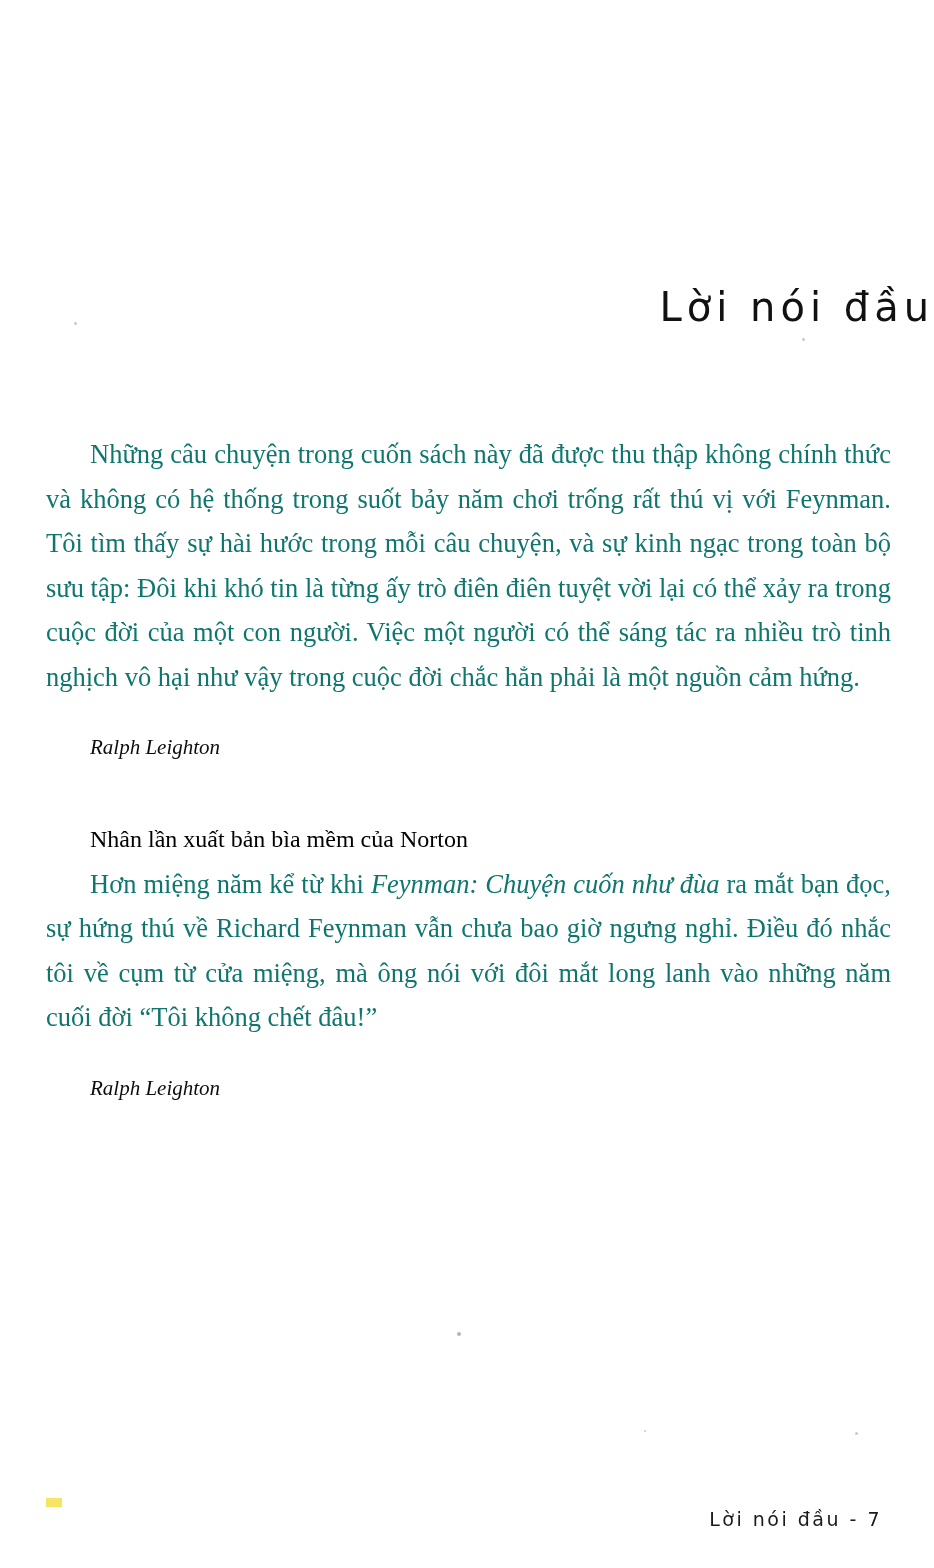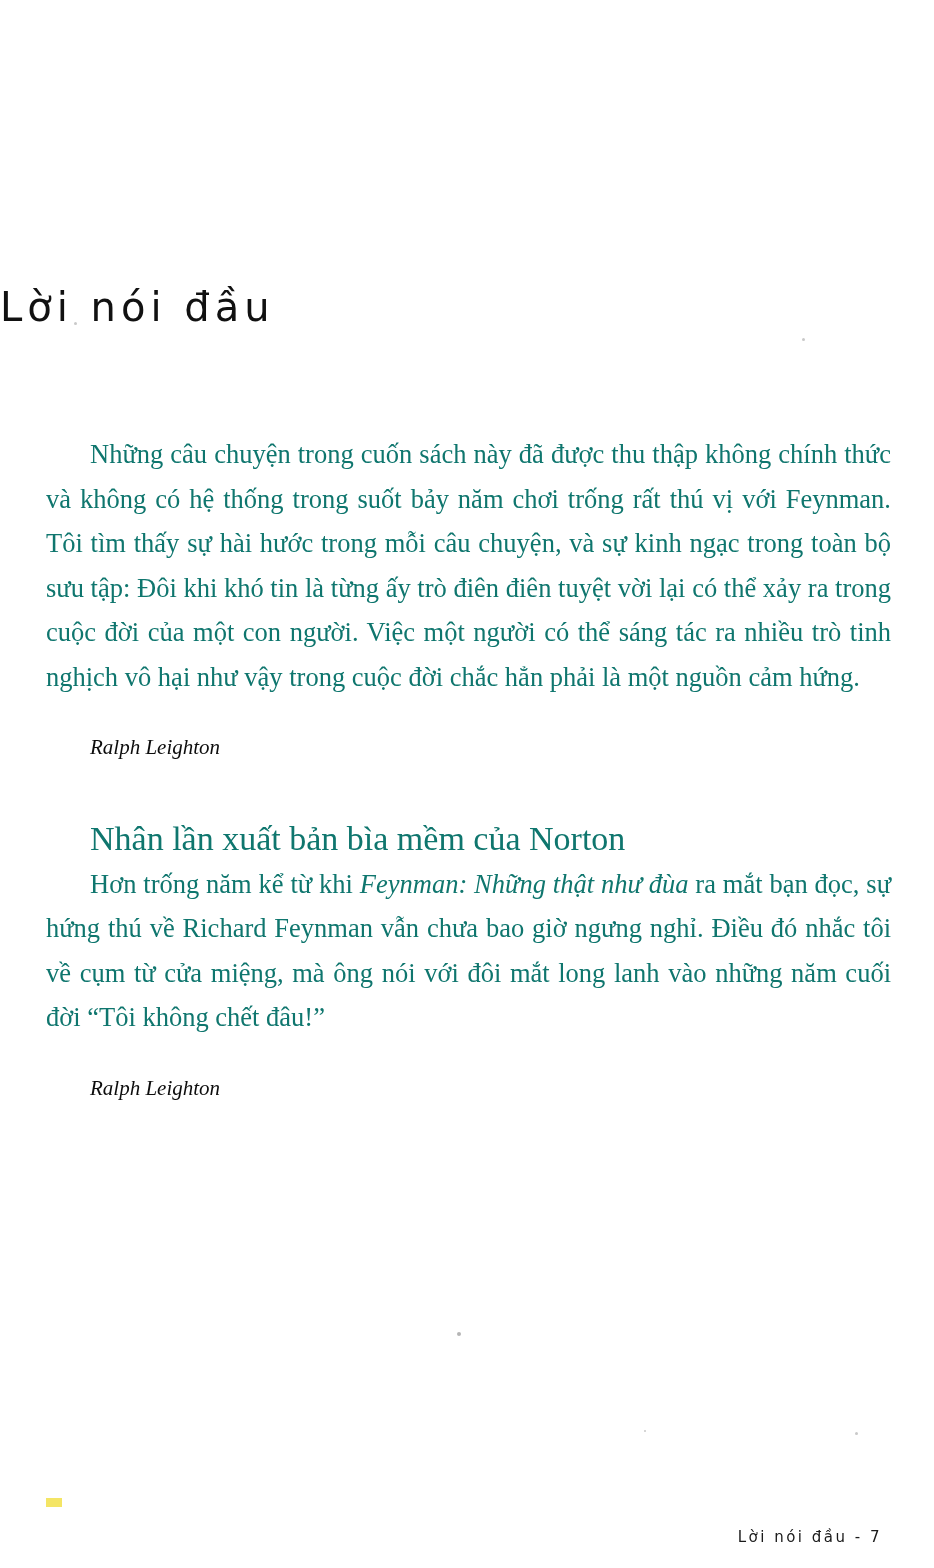--- a/index.html
+++ b/index.html
@@ -21,21 +21,21 @@
     inset: 0;
     background: #ffffff;
   }
 
   
   .chapter-title {
     position: absolute;
     top: 258px;
     left: 0;
     width: 100%;
-    text-align: left;
+    text-align: right;
     font-family: "DejaVu Sans", sans-serif;
     font-size: 40px;
     font-weight: 400;
     letter-spacing: 5px;
     color: #111111;
     line-height: 1.1;
   }
 
   
   .body-block {
@@ -60,35 +60,35 @@
     font-size: 21px;
     line-height: 44px;
     font-style: italic;
     text-indent: 44px;
     color: #0d0d0d;
   }
   .spacer-md { height: 48px; }
 
   .subhead {
     margin: 0;
-    font-size: 34px;
+    font-size: 24px;
     line-height: 44.5px;
     text-indent: 44px;
-    color: #0f766e;
+    color: #000000;
   }
 
   .italic { font-style: italic; }
 
   
   .footer {
     position: absolute;
-    bottom: 22px;
+    bottom: 38px;
     right: 52px;
     font-family: "DejaVu Sans", sans-serif;
-    font-size: 15px;
+    font-size: 19px;
     letter-spacing: 2.5px;
     color: #1a1a1a;
     white-space: nowrap;
   }
 
   
   .speck {
     position: absolute;
     background: #c9c9c9;
     border-radius: 50%;
@@ -119,21 +119,21 @@
   <div class="body-block">
 
     <p class="para">Những câu chuyện trong cuốn sách này đã được thu thập không chính thức và không có hệ thống trong suốt bảy năm chơi trống rất thú vị với Feynman. Tôi tìm thấy sự hài hước trong mỗi câu chuyện, và sự kinh ngạc trong toàn bộ sưu tập: Đôi khi khó tin là từng ấy trò điên điên tuyệt vời lại có thể xảy ra trong cuộc đời của một con người. Việc một người có thể sáng tác ra nhiều trò tinh nghịch vô hại như vậy trong cuộc đời chắc hẳn phải là một nguồn cảm hứng.</p>
 
     <p class="sig">Ralph Leighton</p>
 
     <div class="spacer-md"></div>
 
     <p class="subhead">Nhân lần xuất bản bìa mềm của Norton</p>
 
-    <p class="para"><span>Hơn trống năm kể từ khi </span><span class="italic">Feynman: Những thật như đùa</span><span> ra mắt bạn đọc, sự hứng thú về Richard Feynman vẫn chưa bao giờ ngưng nghỉ. Điều đó nhắc tôi về cụm từ cửa miệng, mà ông nói với đôi mắt long lanh vào những năm cuối đời “Tôi không chết đâu!”</span></p>
+    <p class="para"><span>Hơn miệng năm kể từ khi </span><span class="italic">Feynman: Chuyện cuốn như đùa</span><span> ra mắt bạn đọc, sự hứng thú về Richard Feynman vẫn chưa bao giờ ngưng nghỉ. Điều đó nhắc tôi về cụm từ cửa miệng, mà ông nói với đôi mắt long lanh vào những năm cuối đời “Tôi không chết đâu!”</span></p>
 
     <p class="sig">Ralph Leighton</p>
 
   </div>
 
   <div class="footer">Lời nói đầu - 7</div>
 
   <span class="speck s1"></span>
   <span class="speck s2"></span>
   <span class="speck s3"></span>

